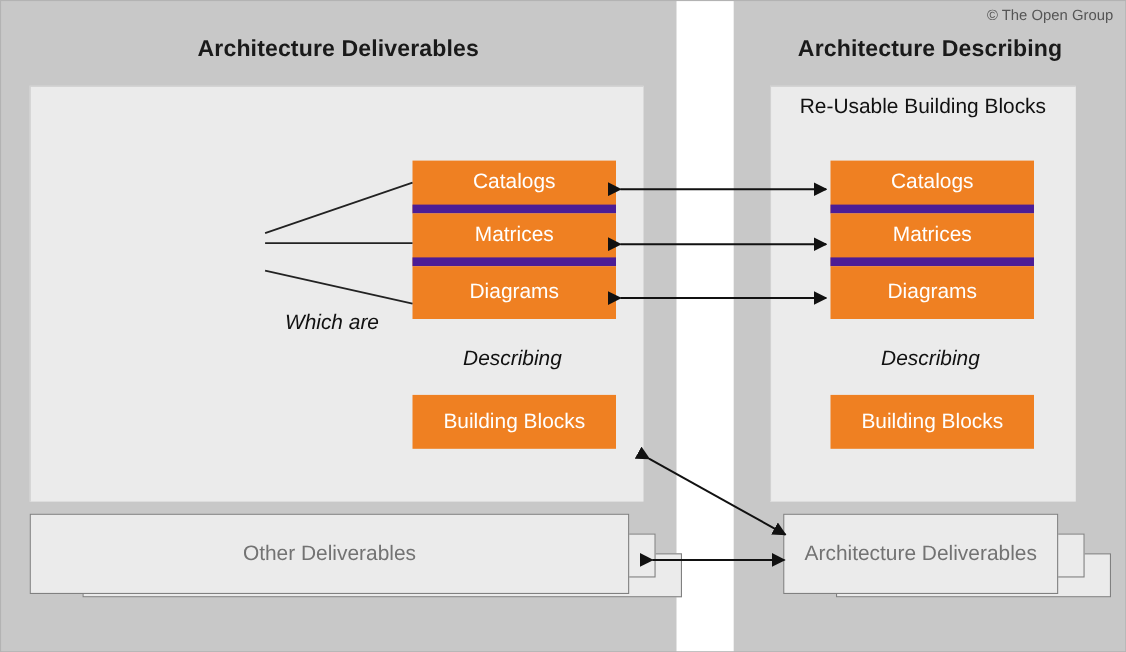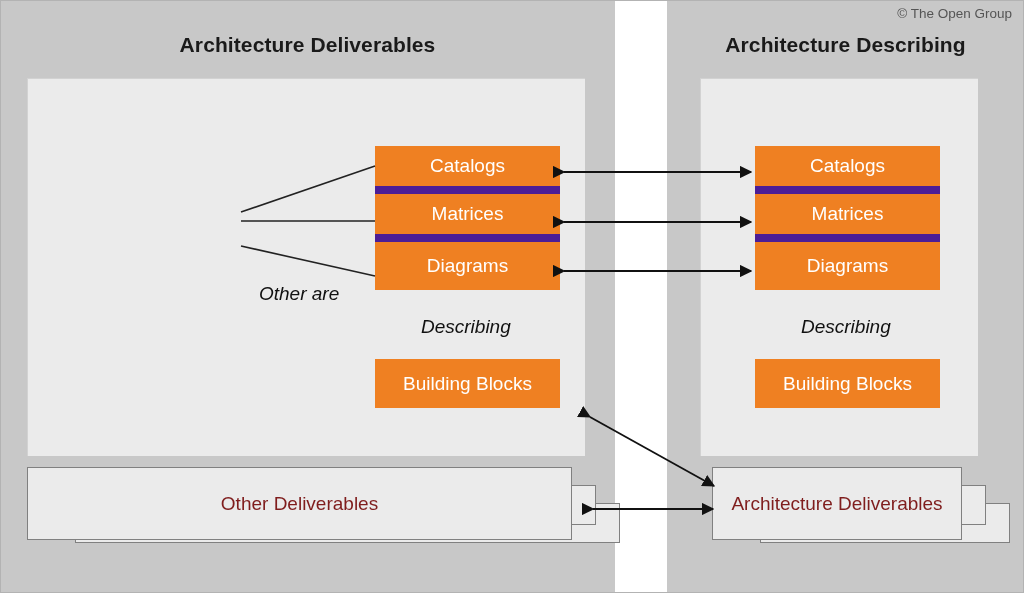--- a/index.html
+++ b/index.html
@@ -130,21 +130,21 @@
     background: #ebebeb;
     border: 1px solid #808080;
     box-sizing: border-box;
   }
   .sheet.front {
     display: flex;
     align-items: center;
     justify-content: center;
     text-align: center;
     font-size: 19px;
-    color: #7f1d1d;
+    color: #737373;
     line-height: 25px;
   }
   #stack-other   { left: 27px;  top: 467px; }
   #stack-archdel { left: 712px; top: 467px; }
 
   #stack-other .s3    { left: 48px; top: 36px; width: 545px; height: 40px; }
   #stack-other .s2    { left: 24px; top: 18px; width: 545px; height: 40px; }
   #stack-other .front { left: 0;    top: 0;    width: 545px; height: 73px; }
 
   #stack-archdel .s3    { left: 48px; top: 36px; width: 250px; height: 40px; }
@@ -171,35 +171,36 @@
 
   <div class="panel" id="panel-right">
     <div class="panel-title" id="title-right">Architecture Describing</div>
   </div>
 
   <div class="copyright">© The Open Group</div>
 
   <div class="inner-card" id="card-left"></div>
 
   <div class="inner-card" id="card-right"></div>
+  <div class="card-heading" id="heading-right" style="left:710px; width:258px;">Re-Usable Building Blocks</div>
 
 
   <div class="orange-stack" id="stack-left">
     <div class="orange">Catalogs</div>
     <div class="orange">Matrices</div>
     <div class="orange">Diagrams</div>
   </div>
 
   <div class="orange-stack" id="stack-right">
     <div class="orange">Catalogs</div>
     <div class="orange">Matrices</div>
     <div class="orange">Diagrams</div>
   </div>
 
-  <div class="italic-label" id="lbl-which-are">Other are</div>
+  <div class="italic-label" id="lbl-which-are">Which are</div>
   <div class="italic-label" id="lbl-desc-left">Describing</div>
   <div class="italic-label" id="lbl-desc-right">Describing</div>
 
   <div class="orange" id="bb-left">Building Blocks</div>
   <div class="orange" id="bb-right">Building Blocks</div>
 
   <div class="stack-wrap" id="stack-other">
     <div class="sheet s3"></div>
     <div class="sheet s2"></div>
     <div class="sheet front">Other Deliverables</div>

